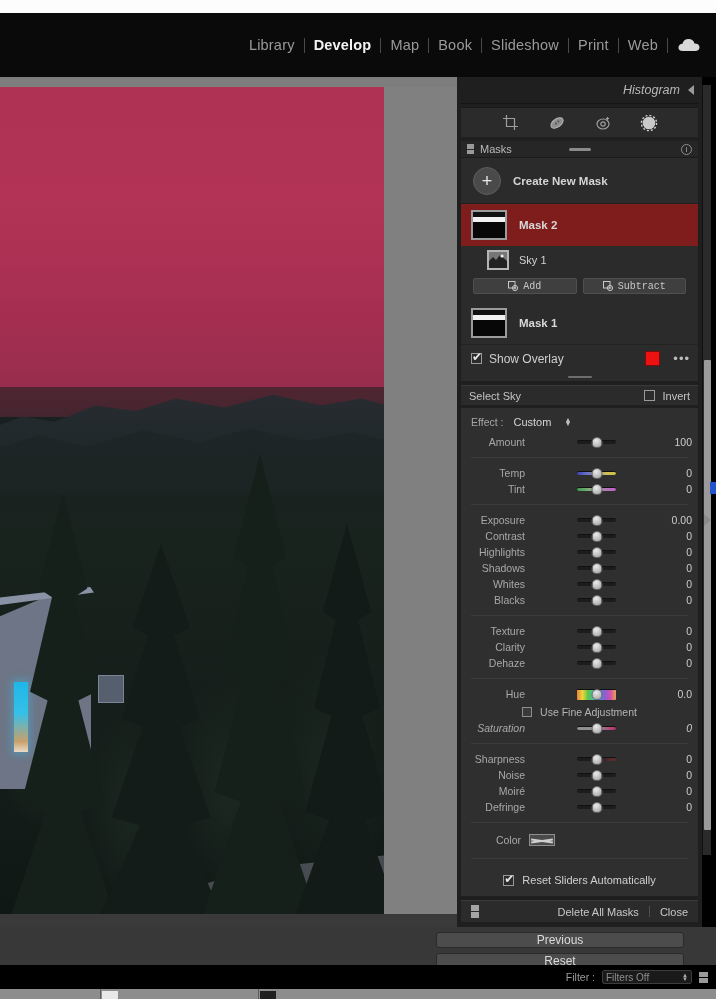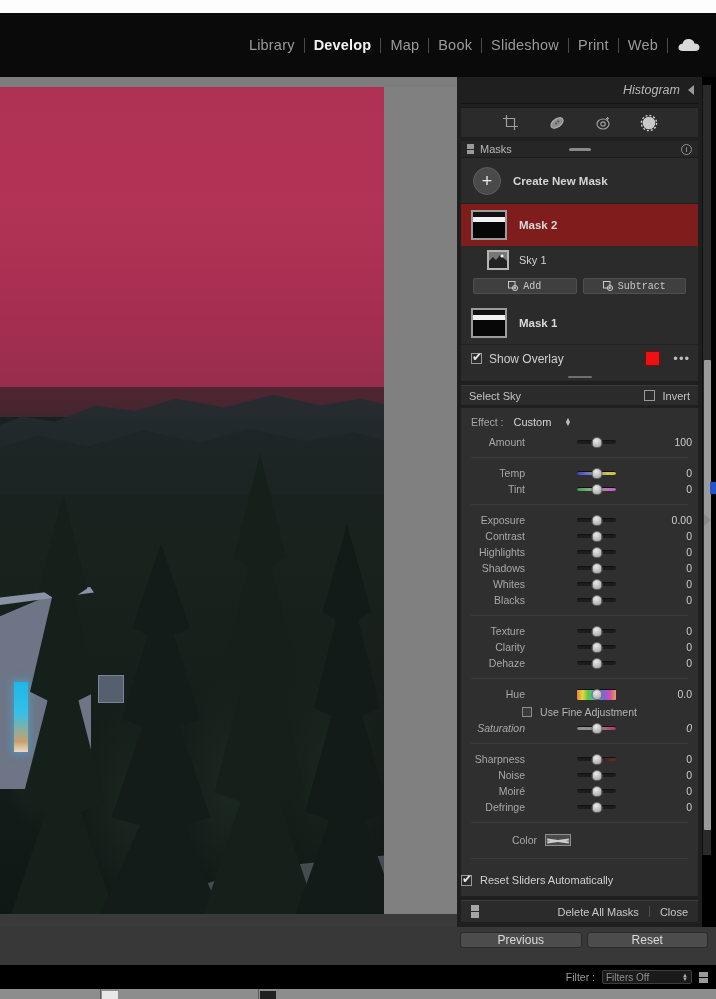--- a/index.html
+++ b/index.html
@@ -234,29 +234,29 @@
     border:1px solid #6a6a6a; cursor:pointer;
   }
   .slider-row .val { width:32px; text-align:right; font-size:10.5px; color:#cccccc; }
 
   .fx-sep { height:1px; background:#3b3b3b; margin:7px 10px; }
   .fine-row { display:flex; align-items:center; justify-content:center; gap:8px; padding:4px 0 2px 0; }
   .fine-row .chk2 { width:10px;height:10px;border:1px solid #8e8e8e;background:#3a3a3a; }
   .fine-row .txt { font-size:10.5px; color:#b4b4b4; }
 
   .color-row { display:flex; align-items:center; padding:4px 0 2px 0; }
-  .color-row .lbl { width:84px; text-align:right; font-size:10.5px; color:#a8a8a8; padding-right:8px; }
+  .color-row .lbl { width:68px; text-align:right; font-size:10.5px; color:#a8a8a8; padding-right:8px; }
   .color-sw { width:26px;height:12px; background:#4a4a4a; border:1px solid #8e8e8e; position:relative; cursor:pointer; }
   .color-sw::before, .color-sw::after {
     content:""; position:absolute; left:1px; right:1px; top:50%; height:2px; background:#cfcfcf;
   }
   .color-sw::before { transform:rotate(8deg); }
   .color-sw::after  { transform:rotate(-8deg); }
 
-  .reset-auto { display:flex; align-items:center; gap:8px; padding:8px 0 4px 0; }
+  .reset-auto { display:flex; align-items:center; justify-content:center; gap:8px; padding:8px 0 4px 0; }
   .reset-auto .txt { font-size:11px; color:#d0d0d0; }
 
   .masks-footer {
     margin:4px 4px 0 4px; height:22px; background:#2b2b2b;
     display:flex; align-items:center; padding:0 10px; gap:10px;
     border-top:1px solid #3a3a3a;
   }
   .masks-footer .icon-sm { width:8px;height:13px;
       background:linear-gradient(#a5a5a5 0 48%, #2b2b2b 48% 56%, #a5a5a5 56% 100%); }
   .masks-footer .spacer { flex:1; }
@@ -280,21 +280,21 @@
     position:absolute; left:704px; top:514px; width:0;height:0;
     border-top:6px solid transparent;border-bottom:6px solid transparent;border-left:7px solid #8a8a8a;
   }
   .blue-tab { position:absolute; left:710px; top:482px; width:6px; height:12px; background:#2255cc; }
 
   
   .bottom-bar {
     position:absolute; left:457px; top:927px; width:259px; height:38px;
     background:#383838;
   }
-  .pr-wrap { position:absolute; left:460px; top:932px; width:248px; height:16px; display:flex; gap:5px; }
+  .pr-wrap { position:absolute; left:436px; top:932px; width:248px; height:30px; display:flex; gap:5px;flex-direction:column; }
   .pr-btn {
     flex:1; background:#4c4c4c; border:1px solid #2a2a2a; border-radius:3px;
     color:#dadada; font-size:12px; display:flex; align-items:center; justify-content:center; cursor:pointer;
   }
   .bb-left { position:absolute; left:0; top:927px; width:457px; height:38px; background:#383838; }
 
   
   .filter-strip {
     position:absolute; left:0; top:965px; width:716px; height:24px; background:#000;
     display:flex; align-items:center; justify-content:flex-end; gap:7px; padding-right:8px;

